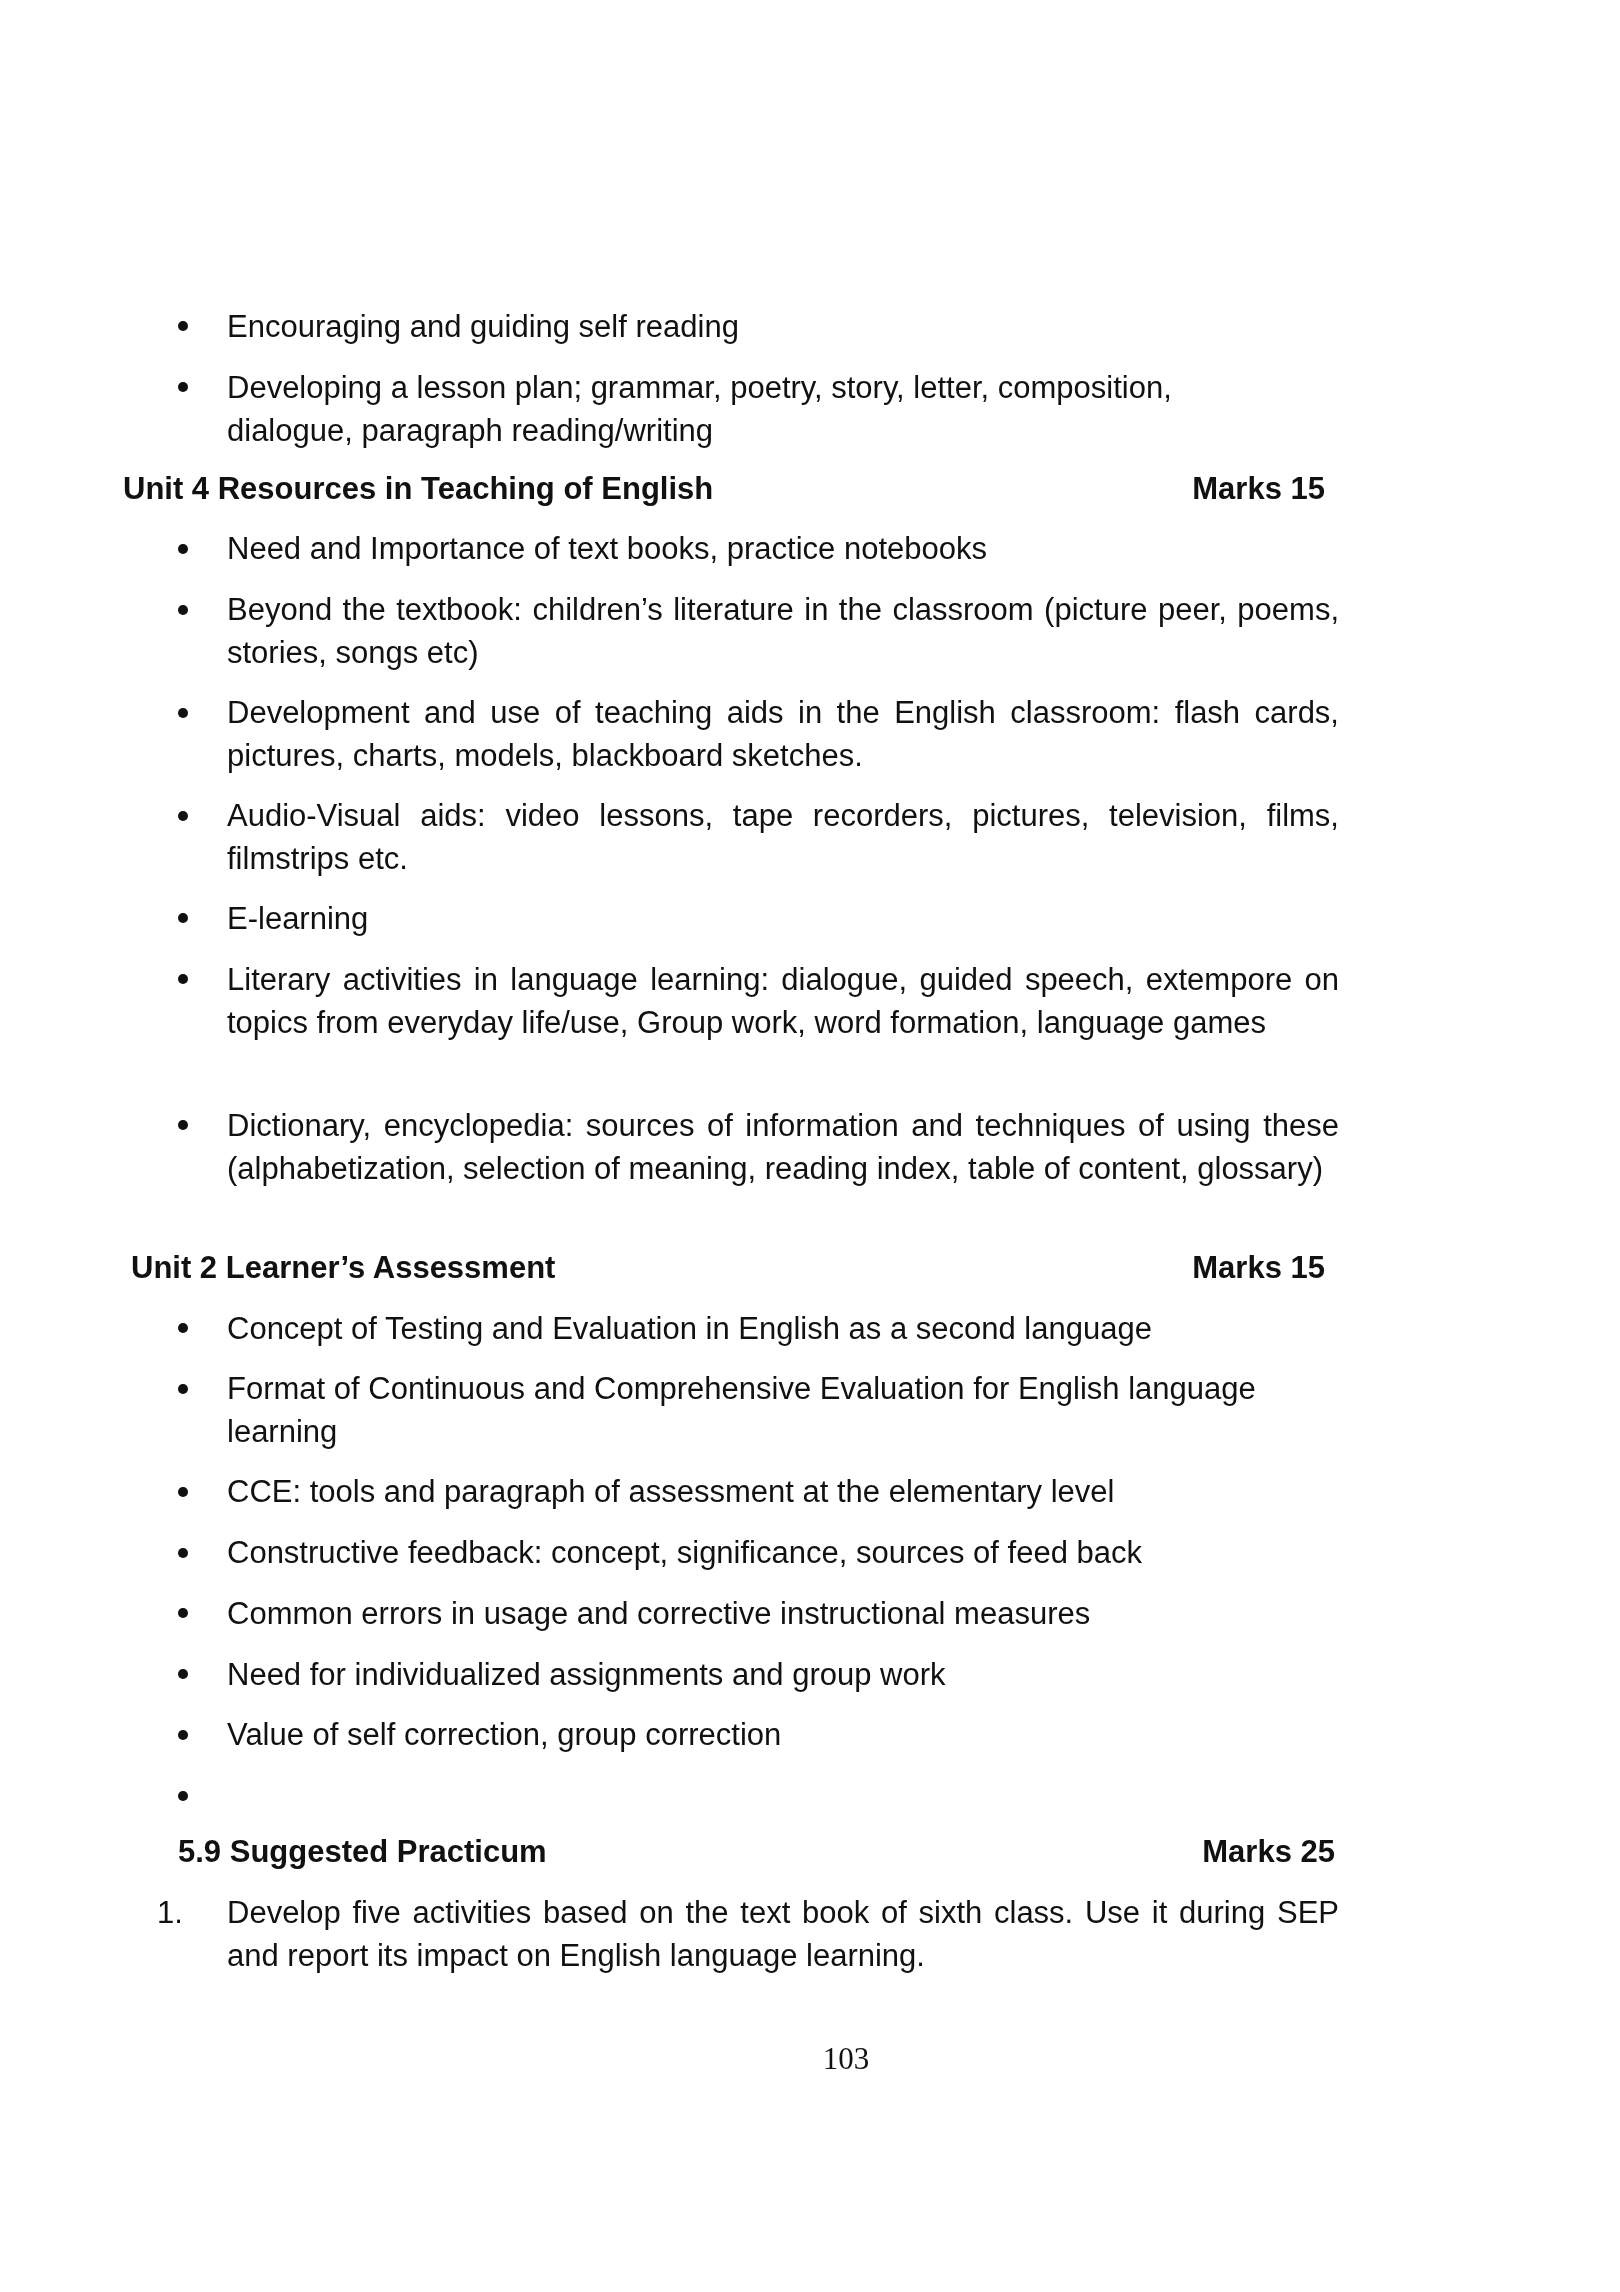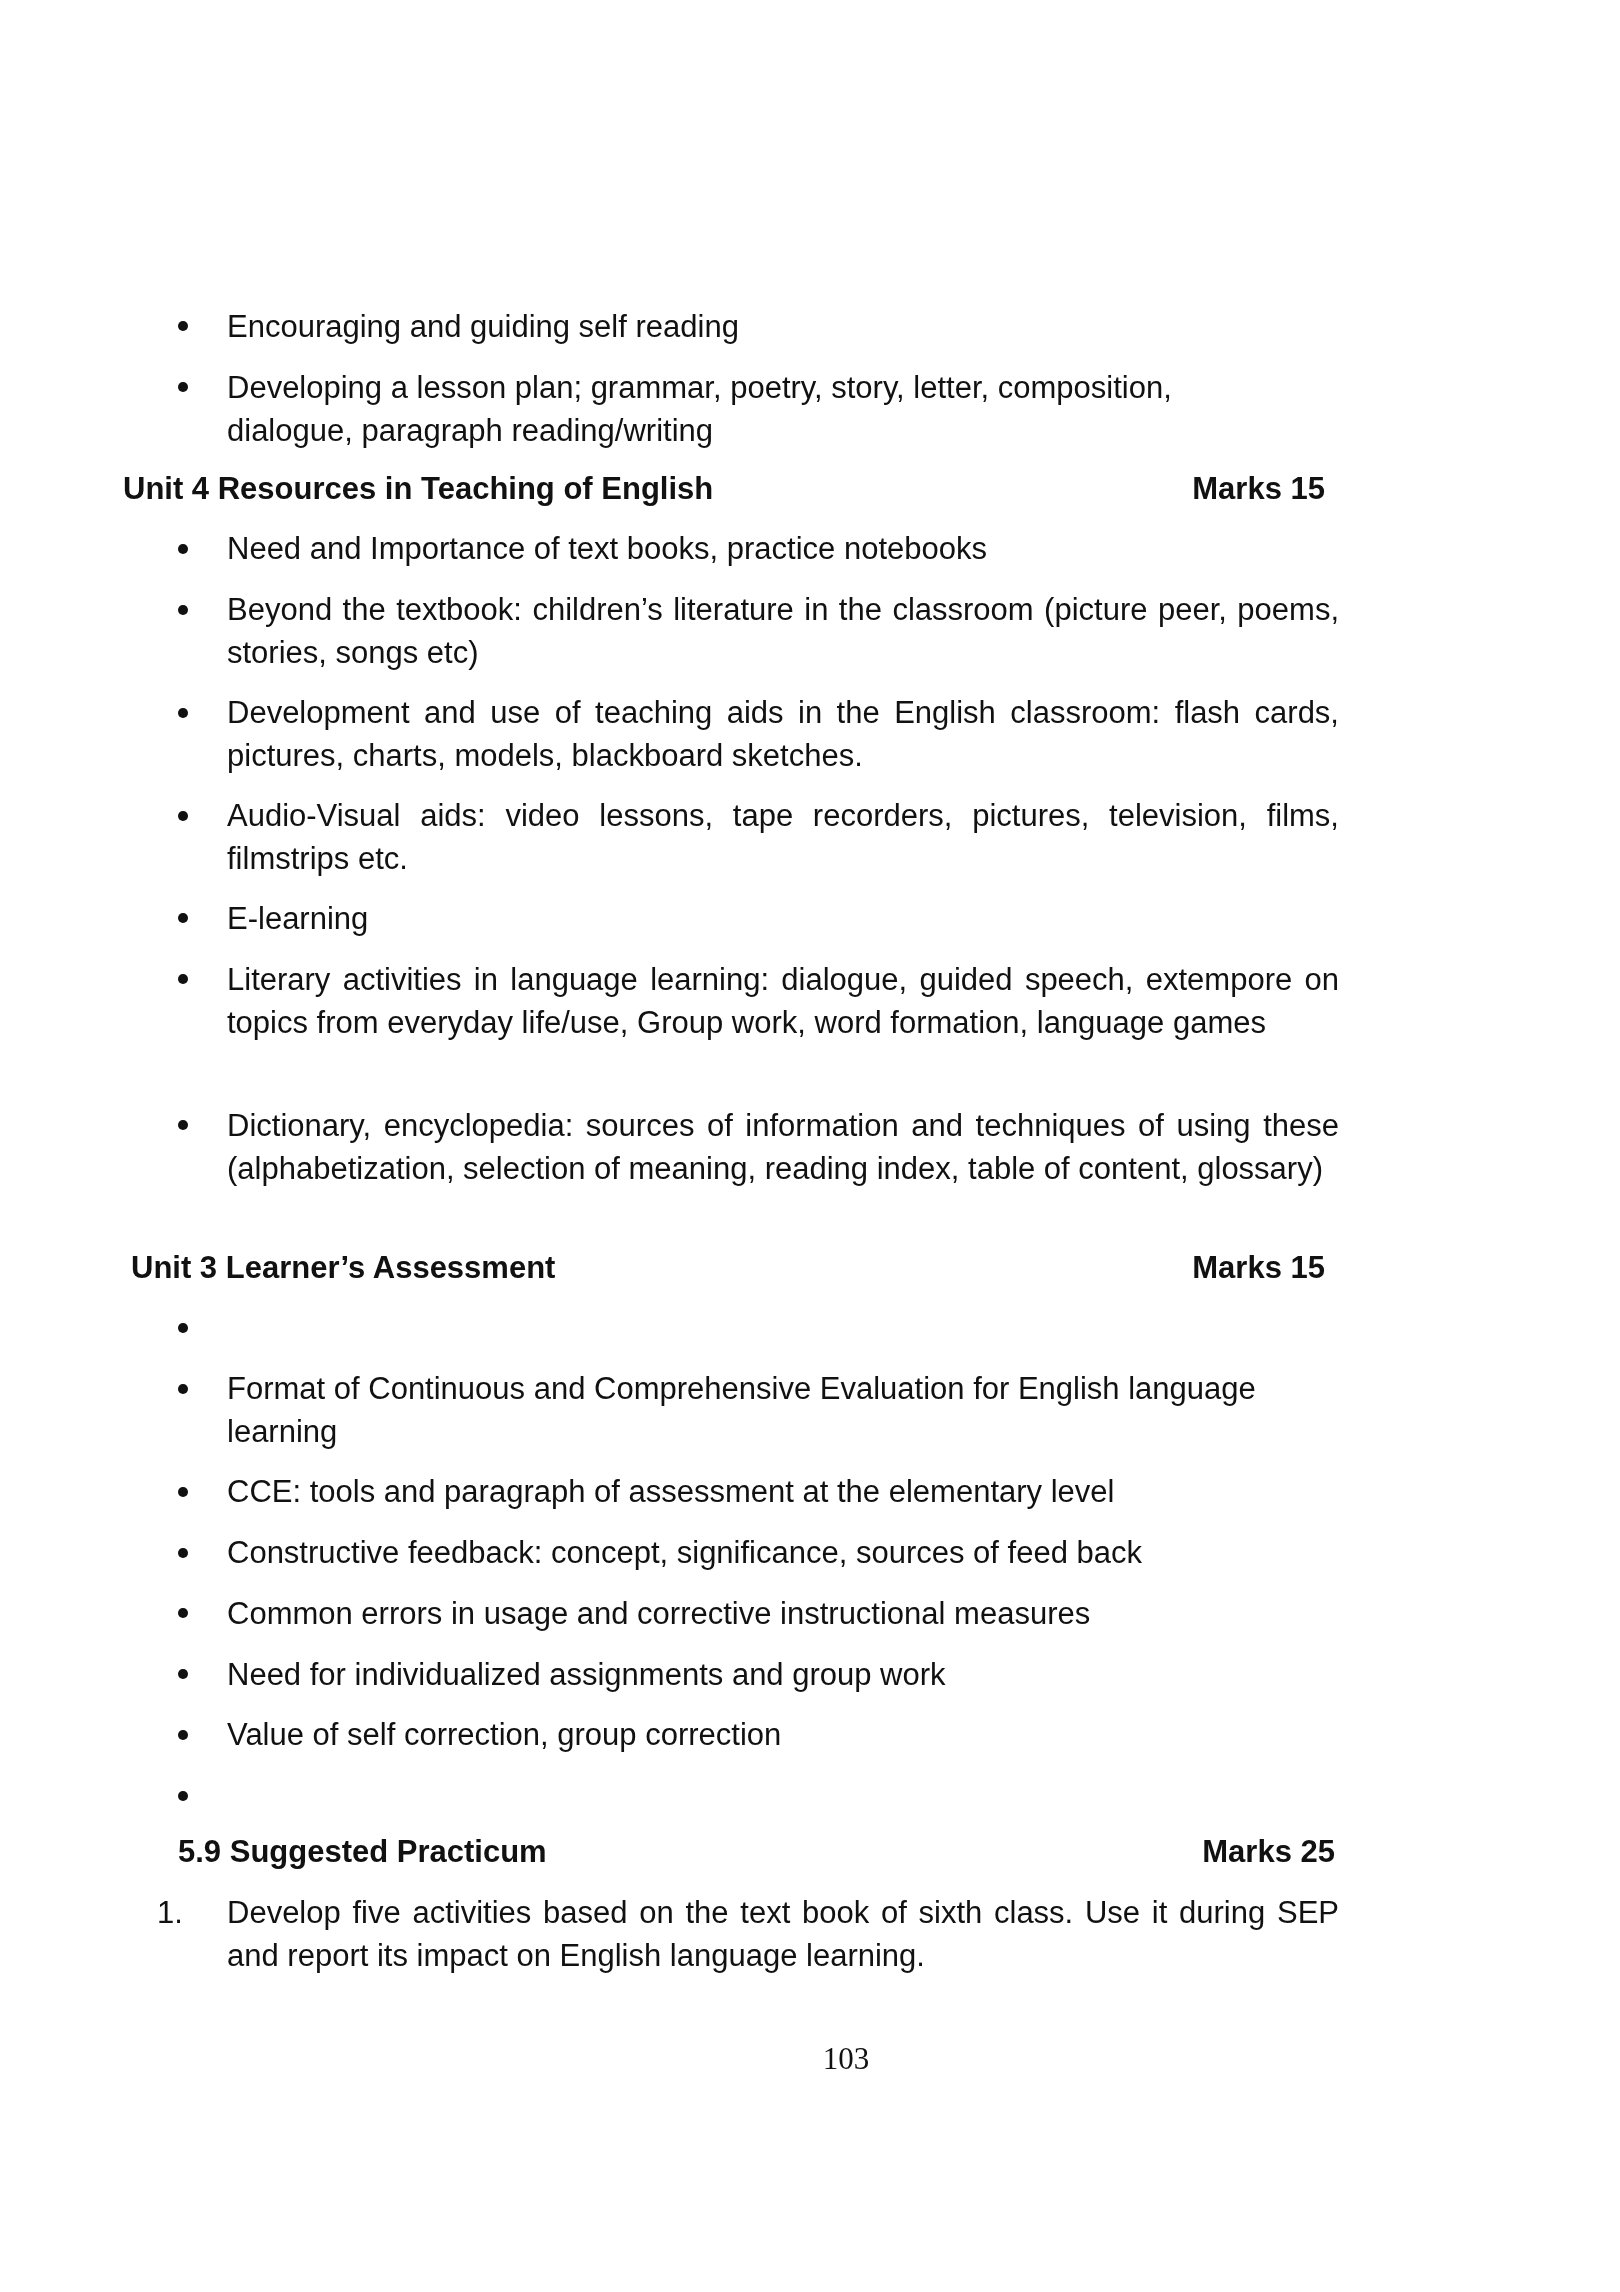--- a/index.html
+++ b/index.html
@@ -43,24 +43,25 @@
 
   <div class="bullet-dot" style="top:913px"></div>
   <div class="item-text" style="top:897px">E-learning</div>
 
   <div class="bullet-dot" style="top:974px"></div>
   <div class="item-text" style="top:958px">Literary activities in language learning: dialogue, guided speech, extempore on topics from everyday life/use, Group work, word formation, language games</div>
 
   <div class="bullet-dot" style="top:1120px"></div>
   <div class="item-text" style="top:1104px">Dictionary, encyclopedia: sources of information and techniques of using these (alphabetization, selection of meaning, reading index, table of content, glossary)</div>
 
-  <div class="head" style="left:131px;top:1246px">Unit 3  Learner’s Assessment</div>
+  <div class="head" style="left:131px;top:1246px">Unit 2  Learner’s Assessment</div>
   <div class="marks" style="top:1246px">Marks 15</div>
 
   <div class="bullet-dot" style="top:1323px"></div>
+  <div class="item-text nojust" style="top:1307px">Concept of Testing and Evaluation in English as a second language</div>
 
   <div class="bullet-dot" style="top:1384px"></div>
   <div class="item-text nojust" style="top:1367px;width:1078px">Format of Continuous and Comprehensive Evaluation for English language learning</div>
 
   <div class="bullet-dot" style="top:1487px"></div>
   <div class="item-text nojust" style="top:1470px">CCE: tools and paragraph of assessment at the elementary level</div>
 
   <div class="bullet-dot" style="top:1548px"></div>
   <div class="item-text nojust" style="top:1531px">Constructive feedback: concept, significance, sources of feed back</div>
 

